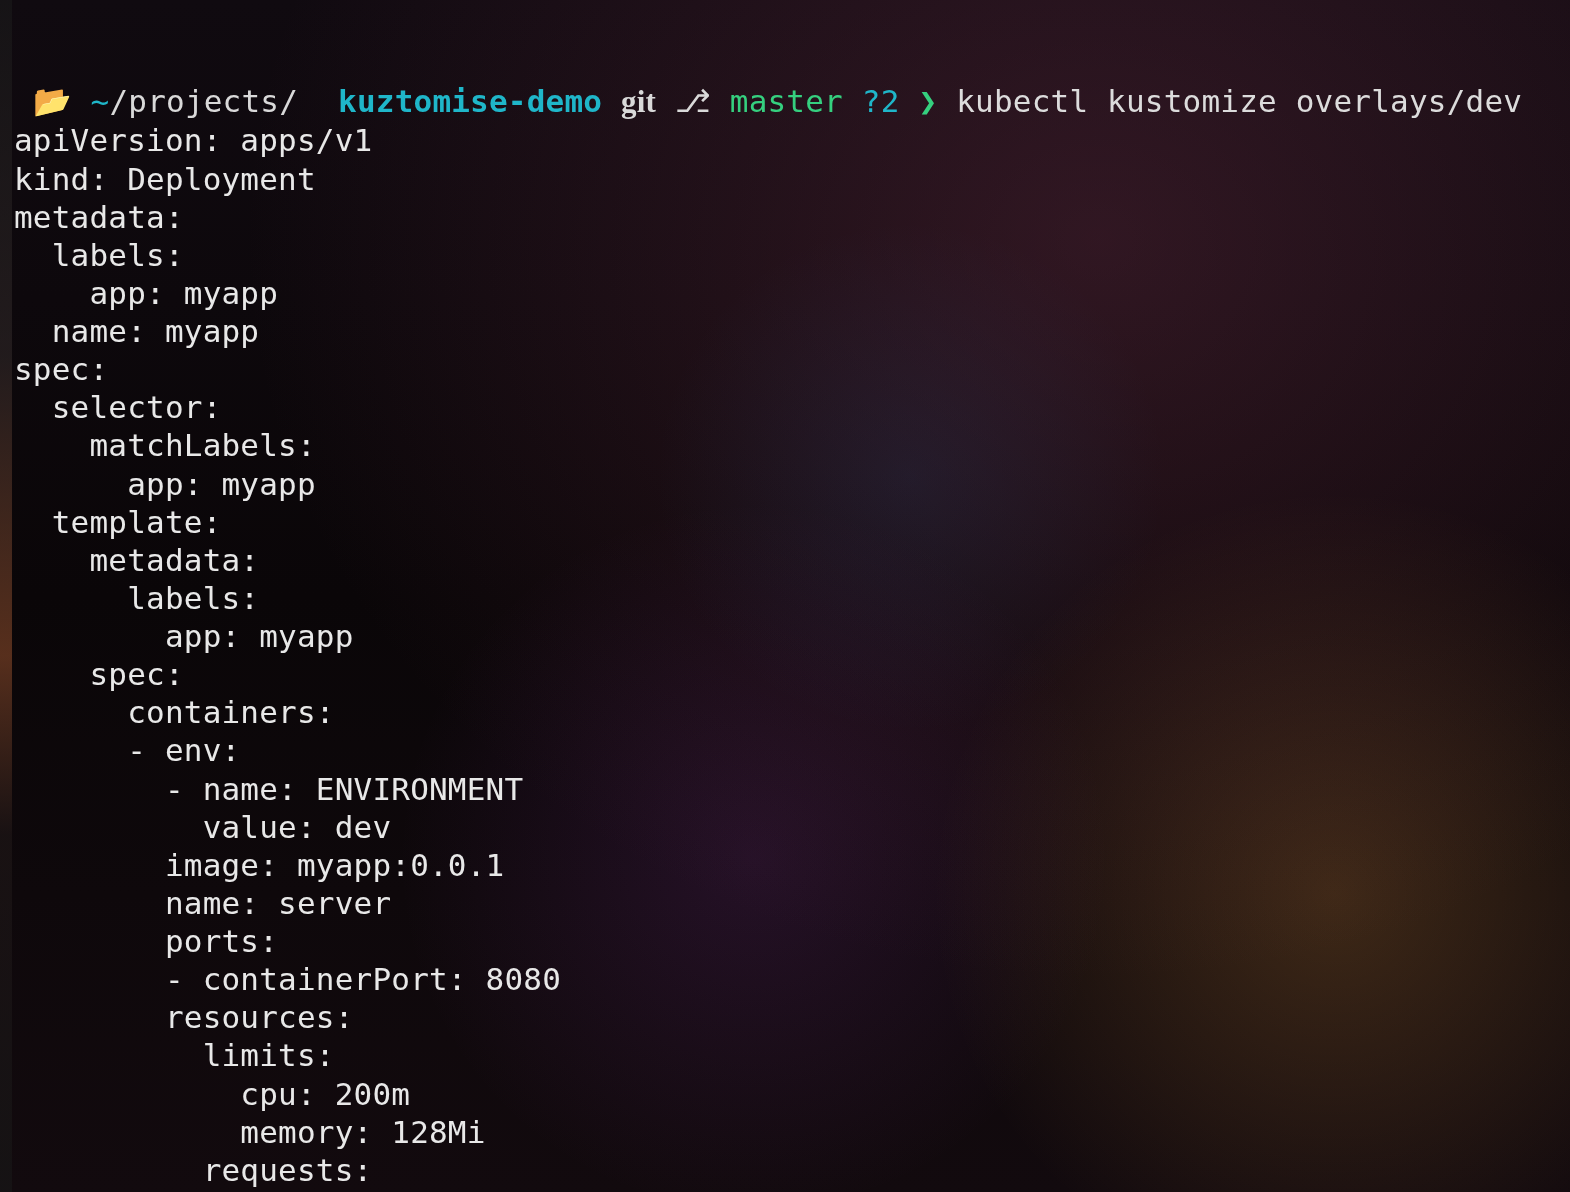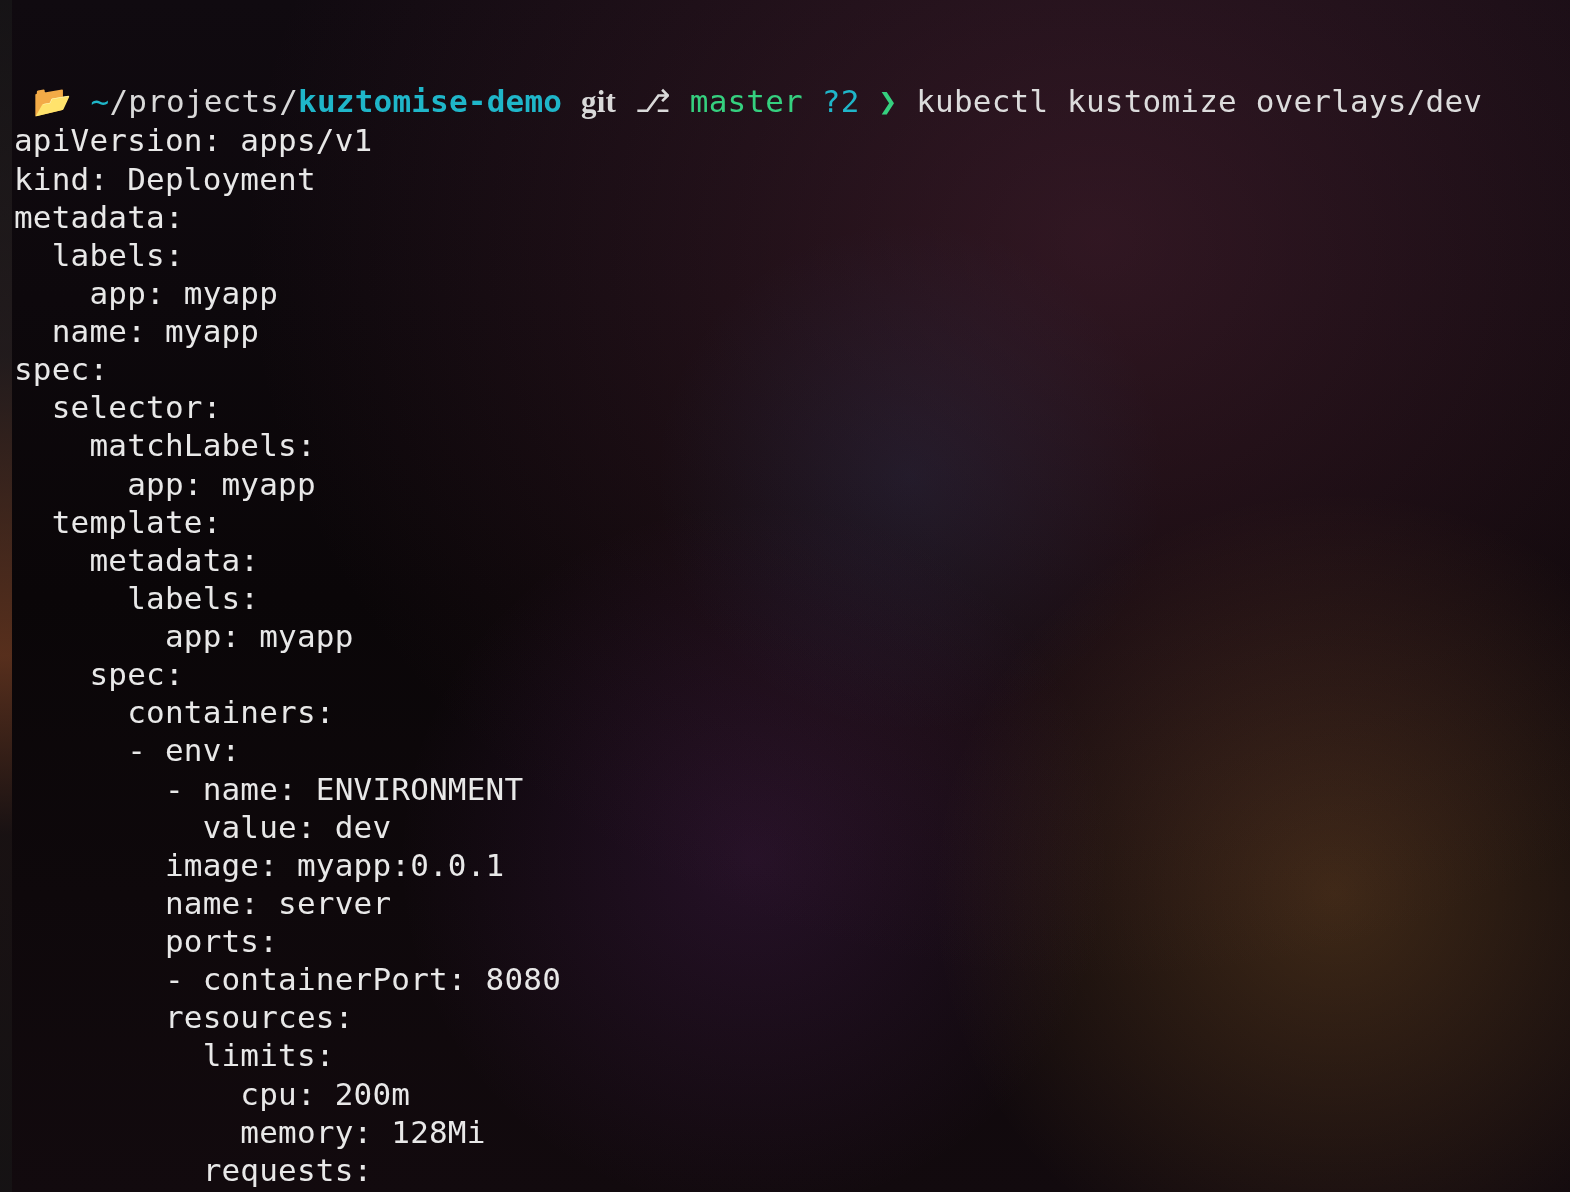--- a/index.html
+++ b/index.html
@@ -52,20 +52,21 @@
   }
   .path-tilde {
     color: #1fb6c9;
   }
   .path-rest {
     color: #d9d9d9;
   }
   .path-repo {
     color: #1fb6c9;
     font-weight: bold;
+    margin-left: 40px;
   }
   .git-label {
     color: #d9d9d9;
     font-weight: bold;
     font-family: Liberation Serif, serif;
   }
   .branch-icon {
     color: #d9d9d9;
   }
   .branch-name {

